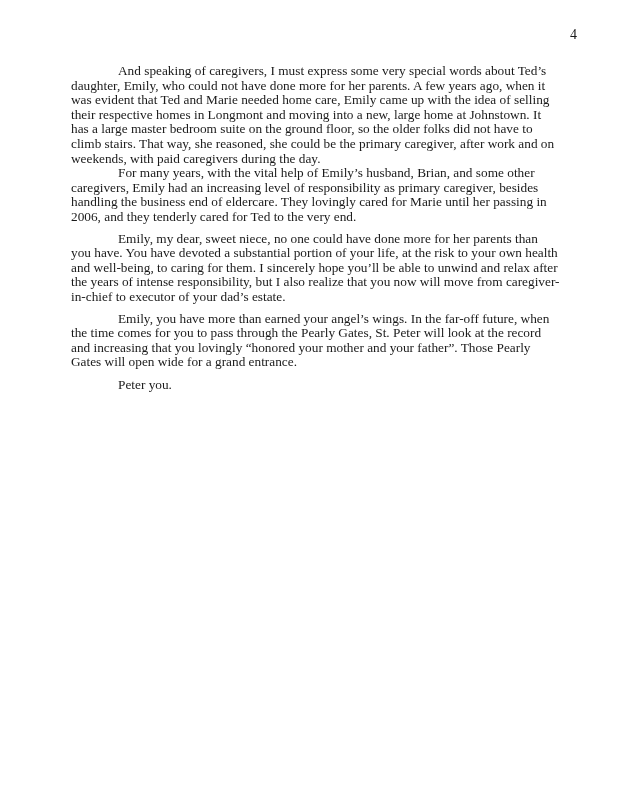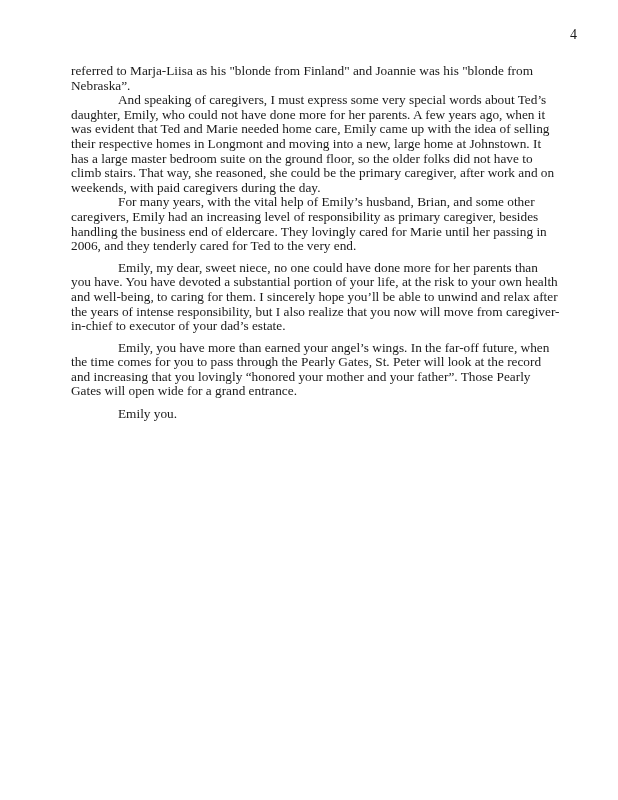--- a/index.html
+++ b/index.html
@@ -12,19 +12,18 @@
   .gap { margin-top:7px !important; }
   .quote { font-weight:bold; font-style:italic; margin-left:47px !important; margin-top:8px !important; }
   .thanks { margin-left:47px !important; margin-top:8px !important; }
 </style>
 </head>
 <body>
 
 <div class="page-num">4</div>
 
 <div class="body">
-  <p>referred to Marja-Liisa as his "blonde from Finland" and Joannie was his "blonde from Nebraska”.</p>
   <p class="indent">And speaking of caregivers, I must express some very special words about Ted’s daughter, Emily, who could not have done more for her parents. A few years ago, when it was evident that Ted and Marie needed home care, Emily came up with the idea of selling their respective homes in Longmont and moving into a new, large home at Johnstown. It has a large master bedroom suite on the ground floor, so the older folks did not have to climb stairs. That way, she reasoned, she could be the primary caregiver, after work and on weekends, with paid caregivers during the day.</p>
   <p class="indent">For many years, with the vital help of Emily’s husband, Brian, and some other caregivers, Emily had an increasing level of responsibility as primary caregiver, besides handling the business end of eldercare. They lovingly cared for Marie until her passing in 2006, and they tenderly cared for Ted to the very end.</p>
   <p class="indent gap">Emily, my dear, sweet niece, no one could have done more for her parents than you have. You have devoted a substantial portion of your life, at the risk to your own health and well-being, to caring for them. I sincerely hope you’ll be able to unwind and relax after the years of intense responsibility, but I also realize that you now will move from caregiver-in-chief to executor of your dad’s estate.</p>
   <p class="indent gap">Emily, you have more than earned your angel’s wings. In the far-off future, when the time comes for you to pass through the Pearly Gates, St. Peter will look at the record and increasing that you lovingly “honored your mother and your father”. Those Pearly Gates will open wide for a grand entrance.</p>
-  <p class="thanks">Emily you.</p>
+  <p class="thanks">Peter you.</p>
 </div>
 
 </body></html>

